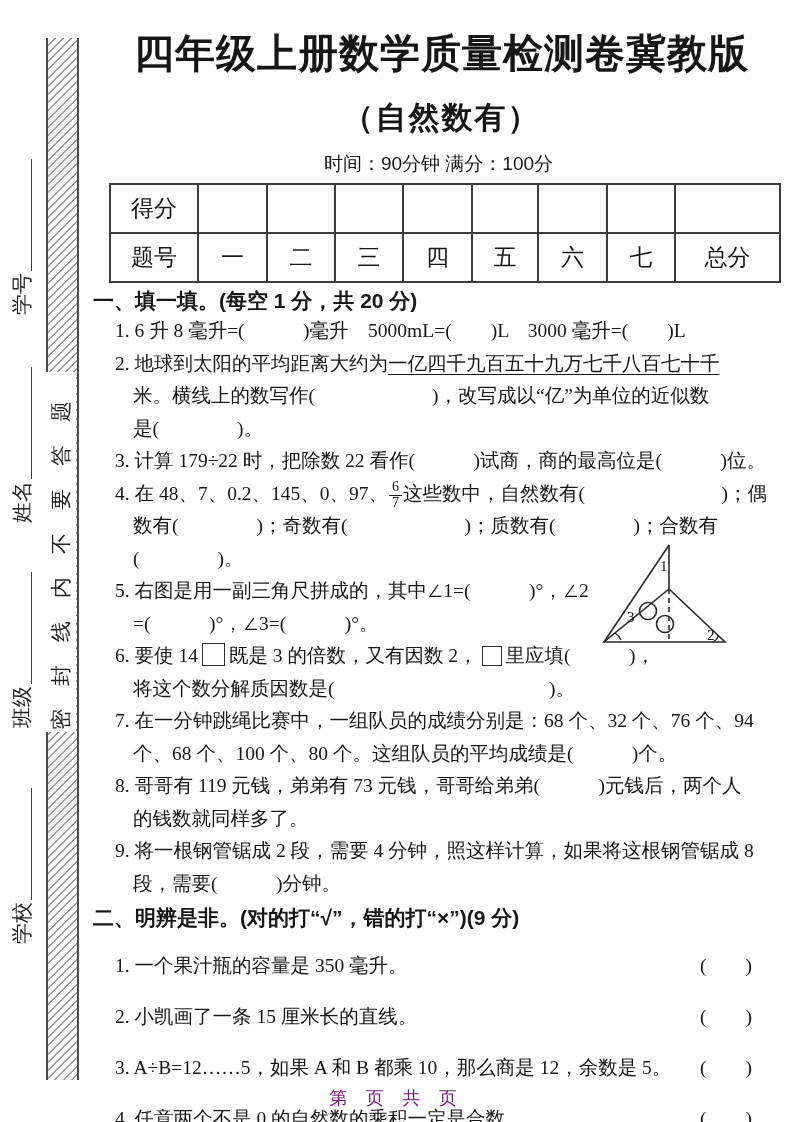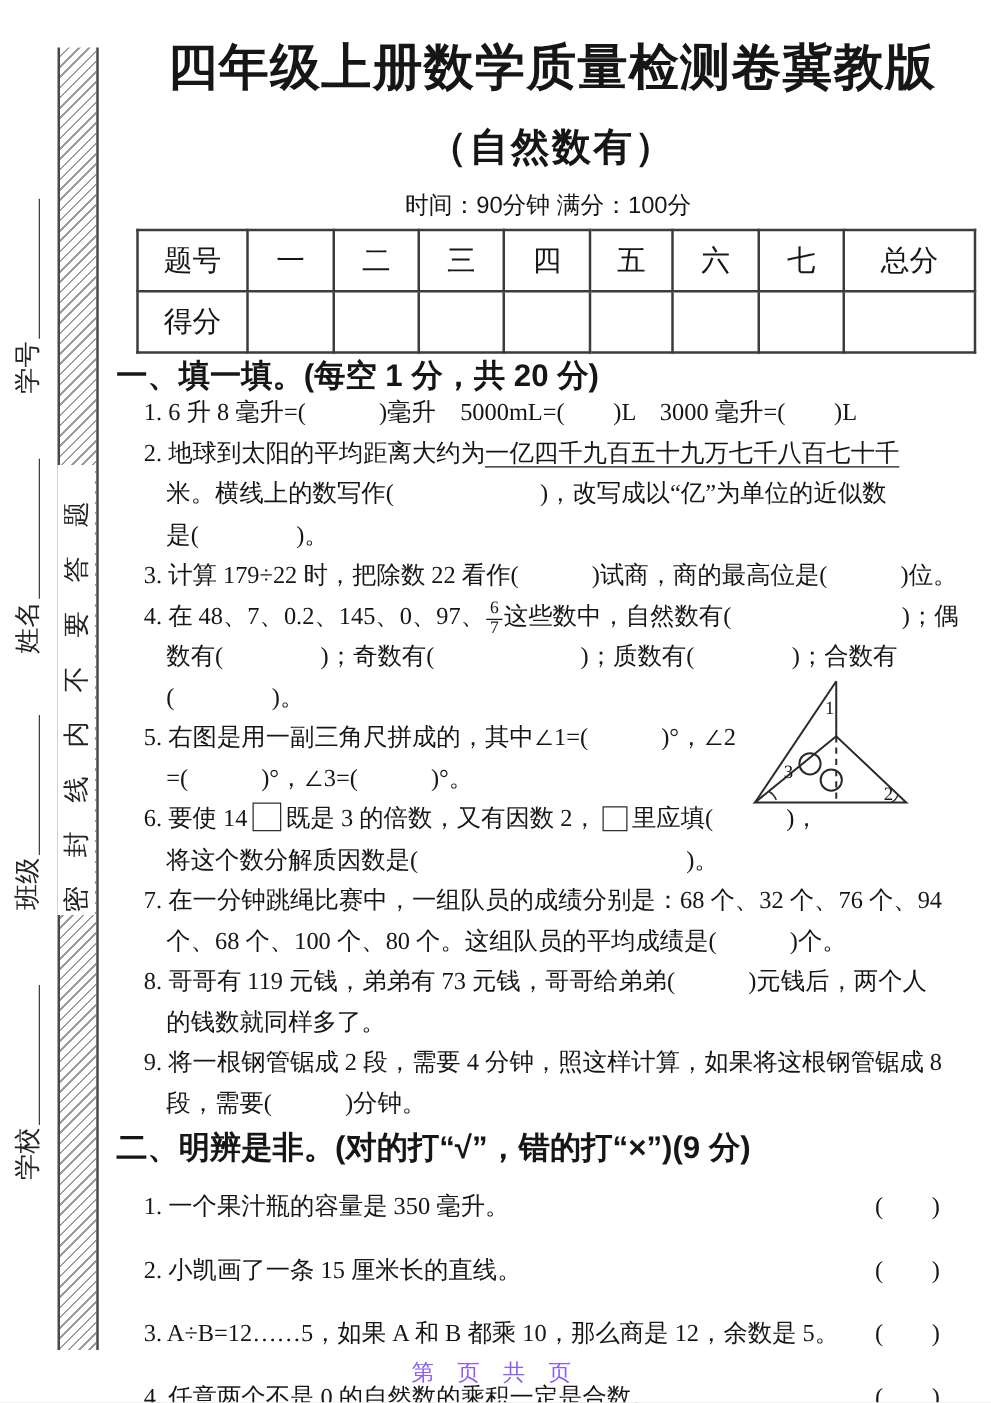--- a/index.html
+++ b/index.html
@@ -45,21 +45,21 @@
   }
   table.score{
     border-collapse:collapse;table-layout:fixed;width:670px;
     margin:6px 0 0 16px;
   }
   table.score td{
     border:2px solid #3c3c3c;text-align:center;vertical-align:middle;
     font-size:23px;height:47px;padding:0;
   }
   .sec-heading{
-    margin-top:6px;font-size:25px;line-height:24px;font-weight:bold;
+    margin-top:6px;font-size:21px;line-height:24px;font-weight:bold;
     font-family:"Liberation Sans","DejaVu Sans",sans-serif;
   }
   .questions{margin-top:2px;}
   .line{font-size:19.5px;line-height:32.5px;padding-left:22px;white-space:nowrap;font-family:Liberation Serif, serif;}
   .line.cont{padding-left:40px;}
   .ul{text-decoration:underline;text-underline-offset:4px;}
   .frac{
     display:inline-block;vertical-align:-0.5em;text-align:center;
     font-size:14px;line-height:1.05;margin:0 1px;
   }
@@ -68,21 +68,21 @@
   .sqbox{
     display:inline-block;width:21px;height:21px;border:1.6px solid #2e2e2e;
     vertical-align:-4px;margin:0 4px;background:#fff;
   }
   .tf-item{
     display:flex;justify-content:space-between;align-items:baseline;
     font-size:19.5px;line-height:30px;padding-left:22px;padding-right:38px;margin-top:21px;
   }
   .footer{
     position:absolute;left:0;right:0;top:1086px;text-align:center;
-    font-size:18px;letter-spacing:7px;color:#8b5cf6;
+    font-size:18px;letter-spacing:7px;color:#701a75;
   }
   
   .fig{position:absolute;left:594px;top:537px;z-index:3;}
   .fig svg{display:block;}
   .fig text{font-size:15px;font-family:"Liberation Serif","DejaVu Serif",serif;fill:#161616;}
 </style>
 </head>
 <body>
 
 <div class="page">
@@ -116,40 +116,40 @@
           <col style="width:68px">
         <col style="width:68px">
           <col style="width:69px">
           <col style="width:66px">
         <col style="width:69px">
           <col style="width:68px">
           <col style="width:105px">
       </colgroup>
       <tbody>
           <tr>
+        <td>得分</td>
+        <td></td>
+        <td></td>
+        <td></td>
+        <td></td>
+        <td></td>
+        <td></td>
+        <td></td>
+        <td></td>
+      </tr>
+      <tr>
         <td>题号</td>
         <td>一</td>
         <td>二</td>
         <td>三</td>
         <td>四</td>
         <td>五</td>
         <td>六</td>
         <td>七</td>
         <td>总分</td>
-      </tr>
-      <tr>
-        <td>得分</td>
-        <td></td>
-        <td></td>
-        <td></td>
-        <td></td>
-        <td></td>
-        <td></td>
-        <td></td>
-        <td></td>
       </tr>
     </tbody>
       </table>
 
     <div class="sec-heading">一、填一填。(每空 1 分，共 20 分)</div>
 
     <div class="questions">
       <div class="line">1. 6 升 8 毫升=(　　　)毫升　5000mL=(　　)L　3000 毫升=(　　)L</div>
 
       <div class="line"><span>2. 地球到太阳的平均距离大约为</span><span class="ul">一亿四千九百五十九万七千八百七十千</span></div>

